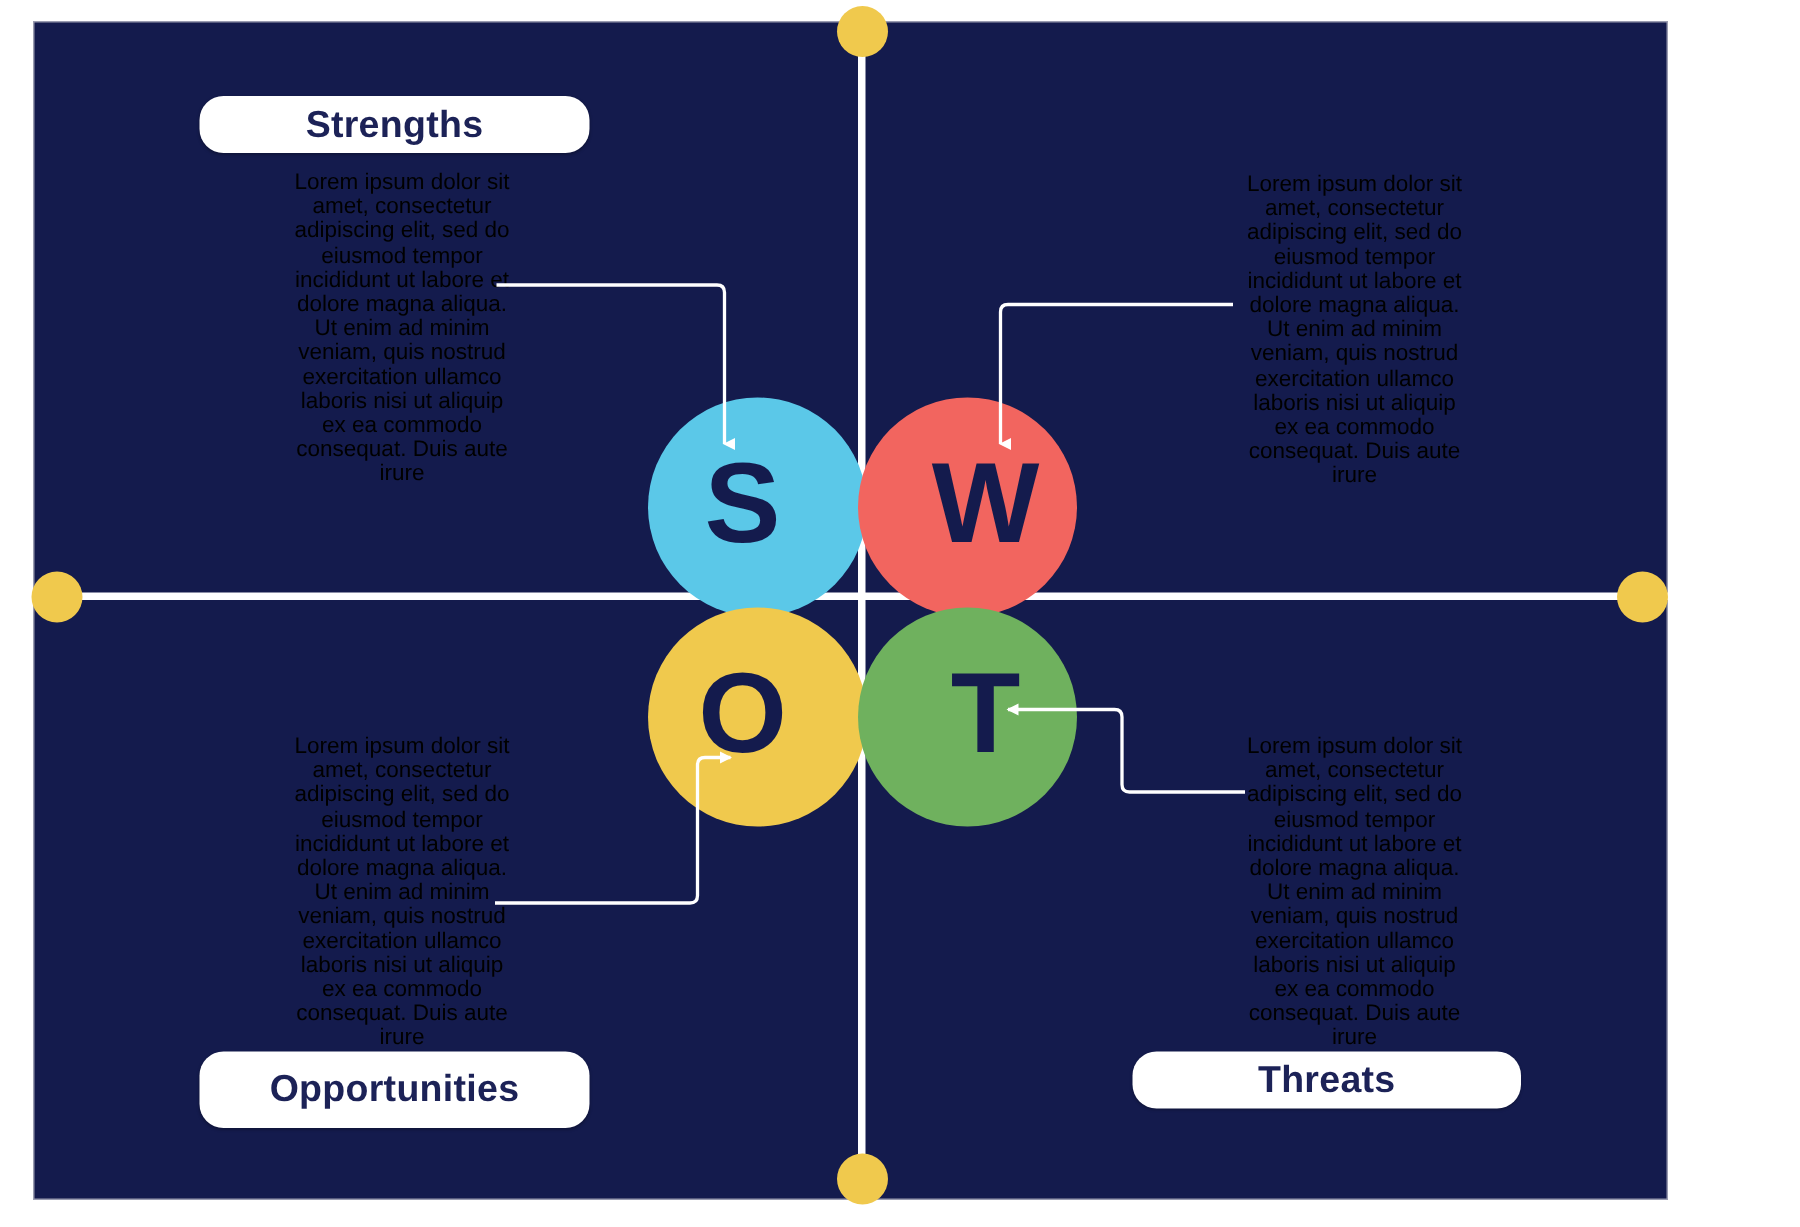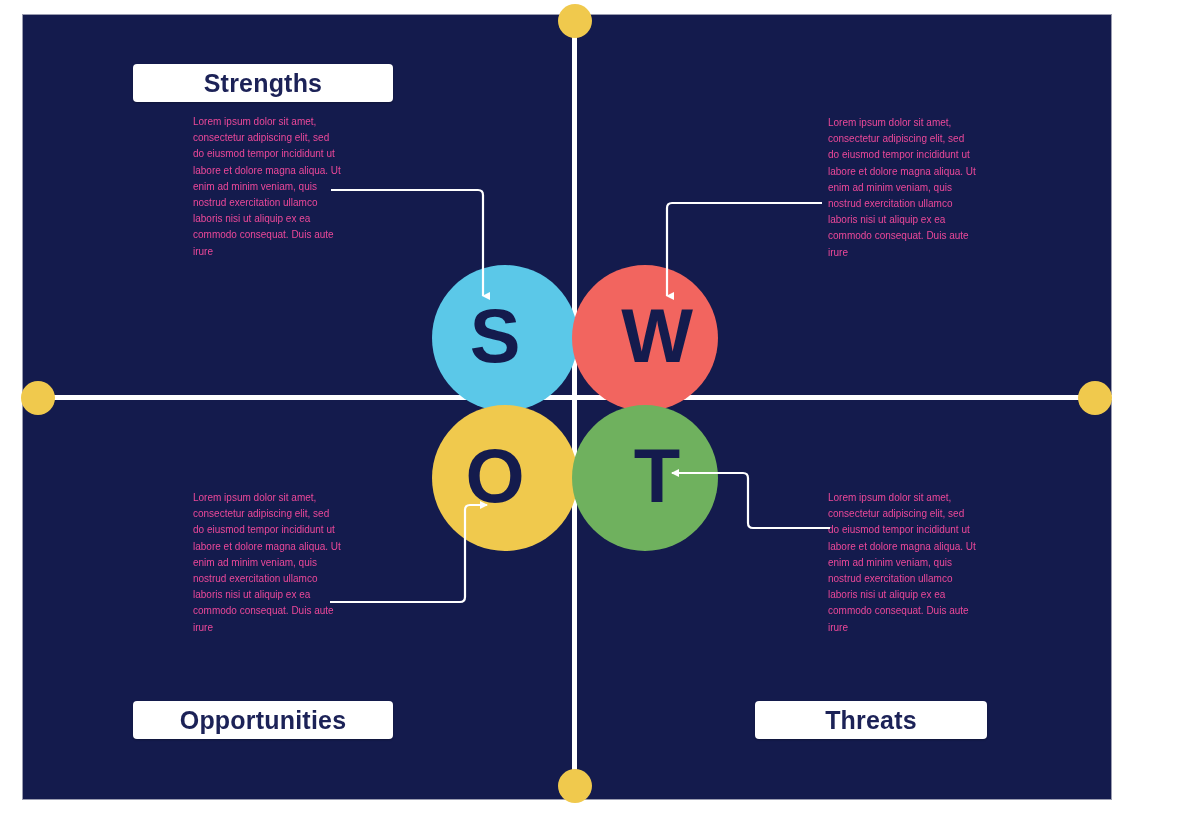--- a/index.html
+++ b/index.html
@@ -65,42 +65,43 @@
   }
   #dot-top    { left: 558px; top: 4px; }
   #dot-bottom { left: 558px; top: 769px; }
   #dot-left   { left: 21px;  top: 381px; }
   #dot-right  { left: 1078px; top: 381px; }
 
   
   .pill {
     position: absolute;
     background: #ffffff;
-    border-radius: 4px;
+    border-radius: 16px;
     display: flex;
     align-items: center;
     justify-content: center;
     color: #1C2257;
     font-weight: bold;
     font-size: 25px;
     letter-spacing: 0.2px;
     box-shadow: 0 1px 2px rgba(0,0,0,0.25);
   }
   #pill-strengths     { left: 133px; top: 64px;  width: 260px; height: 38px; }
   #pill-weaknesses    { left: 755px; top: 62px;  width: 259px; height: 38px; }
-  #pill-opportunities { left: 133px; top: 701px; width: 260px; height: 38px; }
-  #pill-threats       { left: 755px; top: 701px; width: 232px; height: 38px; }
+  #pill-opportunities { left: 133px; top: 701px; width: 260px; height: 51px; }
+  #pill-threats       { left: 755px; top: 701px; width: 259px; height: 38px; }
 
   
   .body-text {
     position: absolute;
-    color: #ec4899;
-    font-size: 10px;
+    color: #000000;
+    font-size: 15px;
     line-height: 16.2px;
     width: 150px;
+    text-align: center;
   }
   #text-strengths     { left: 193px; top: 114px; }
   #text-weaknesses    { left: 828px; top: 115px; }
   #text-opportunities { left: 193px; top: 490px; }
   #text-threats       { left: 828px; top: 490px; }
 
   
   .swot-circle {
     position: absolute;
     width: 146px;

